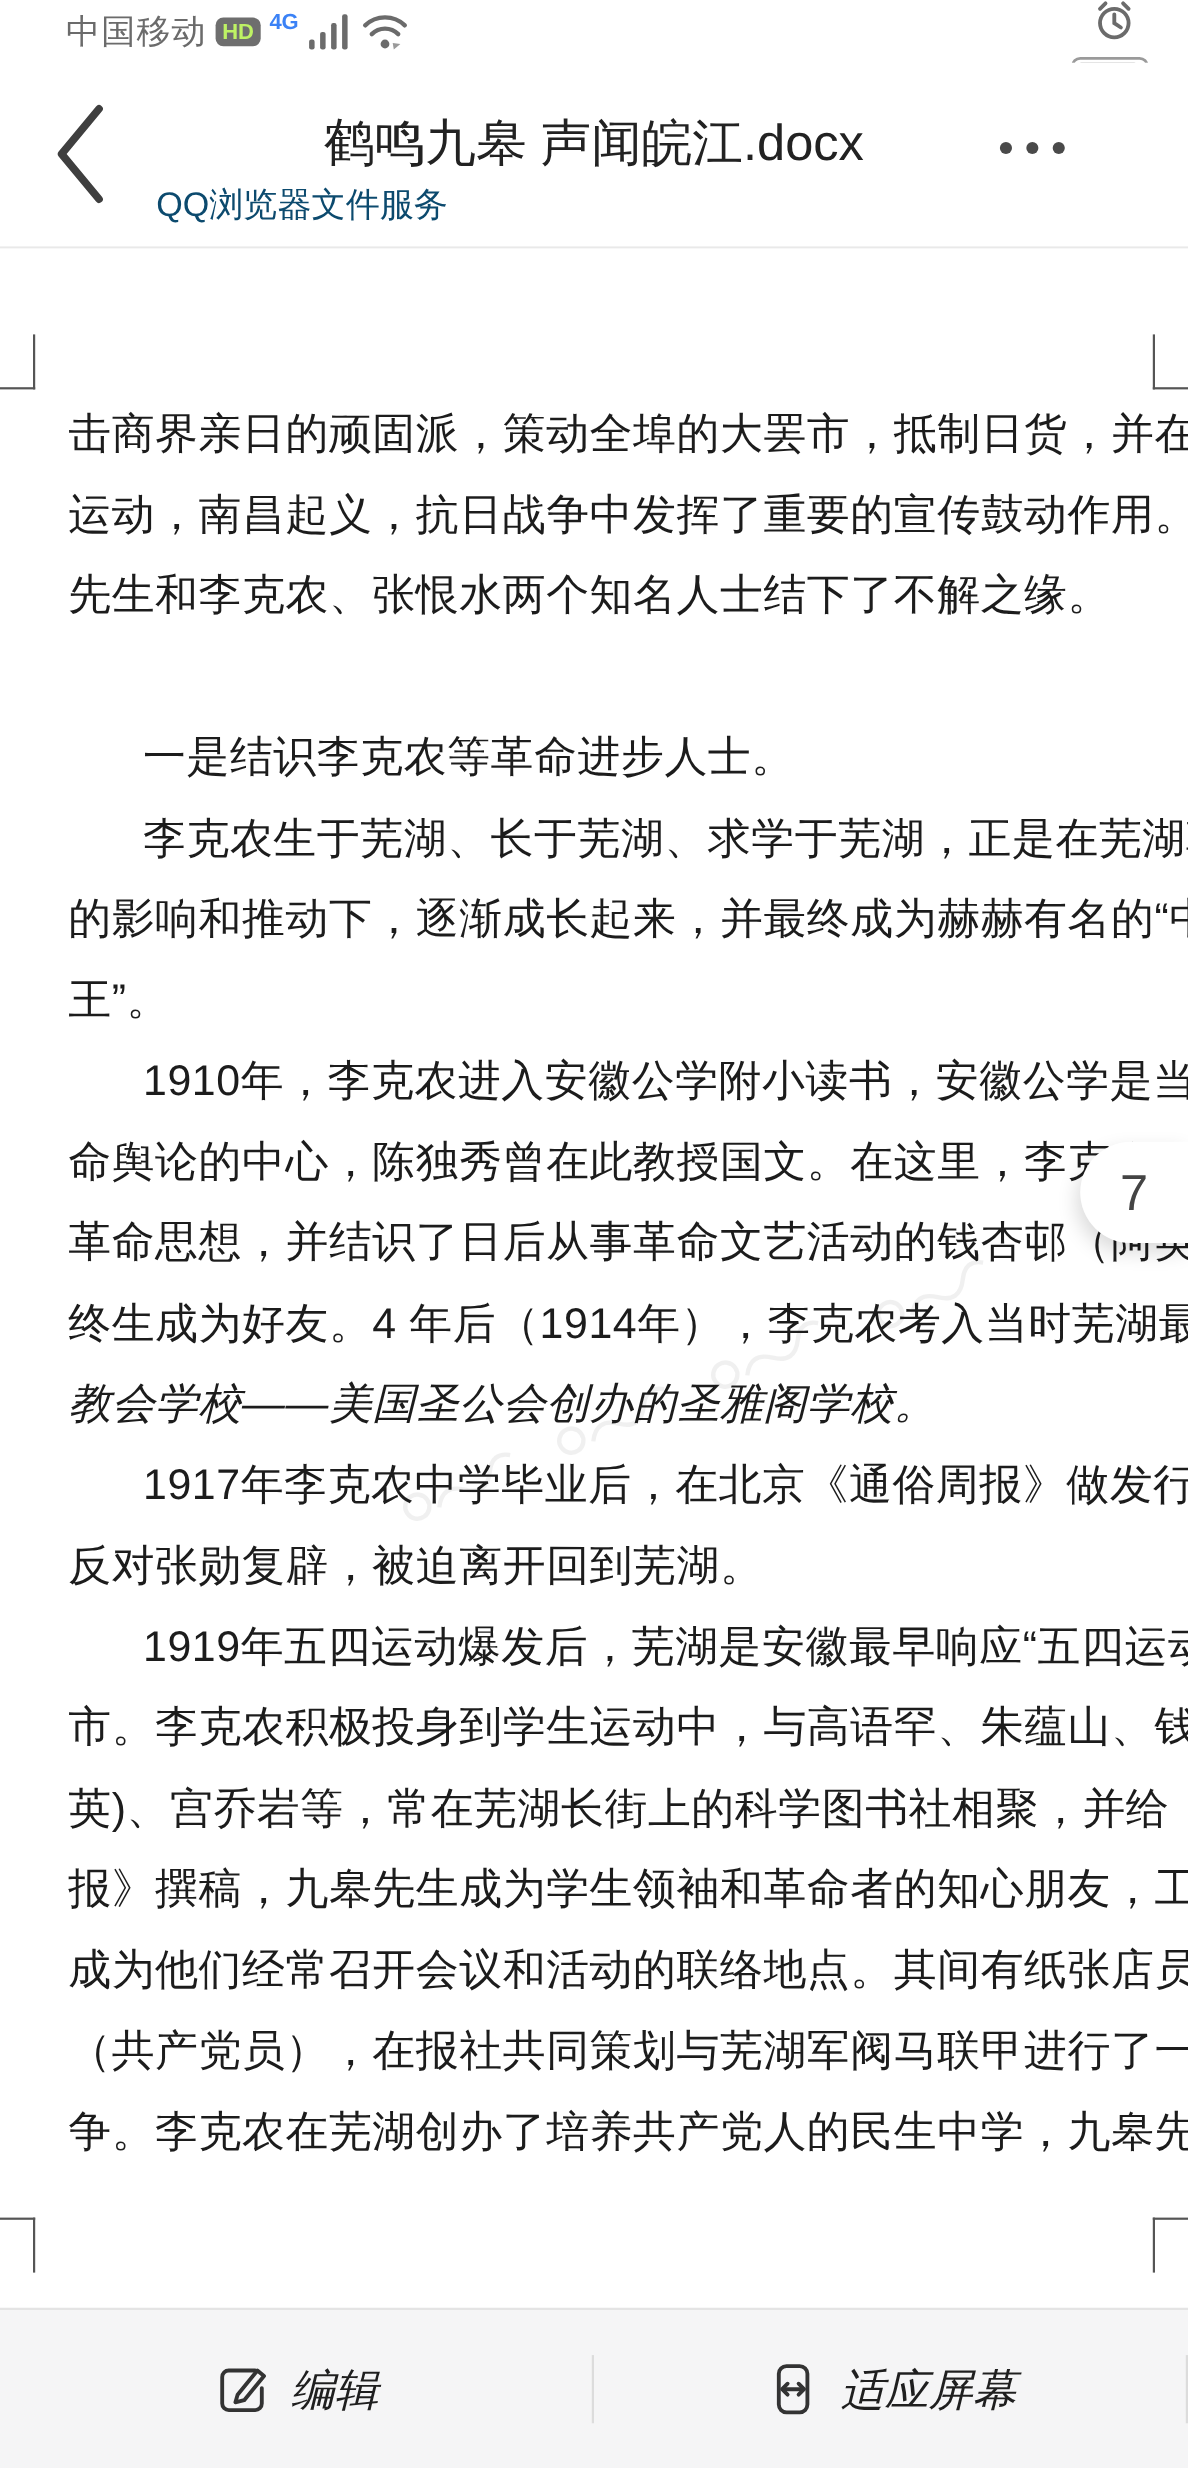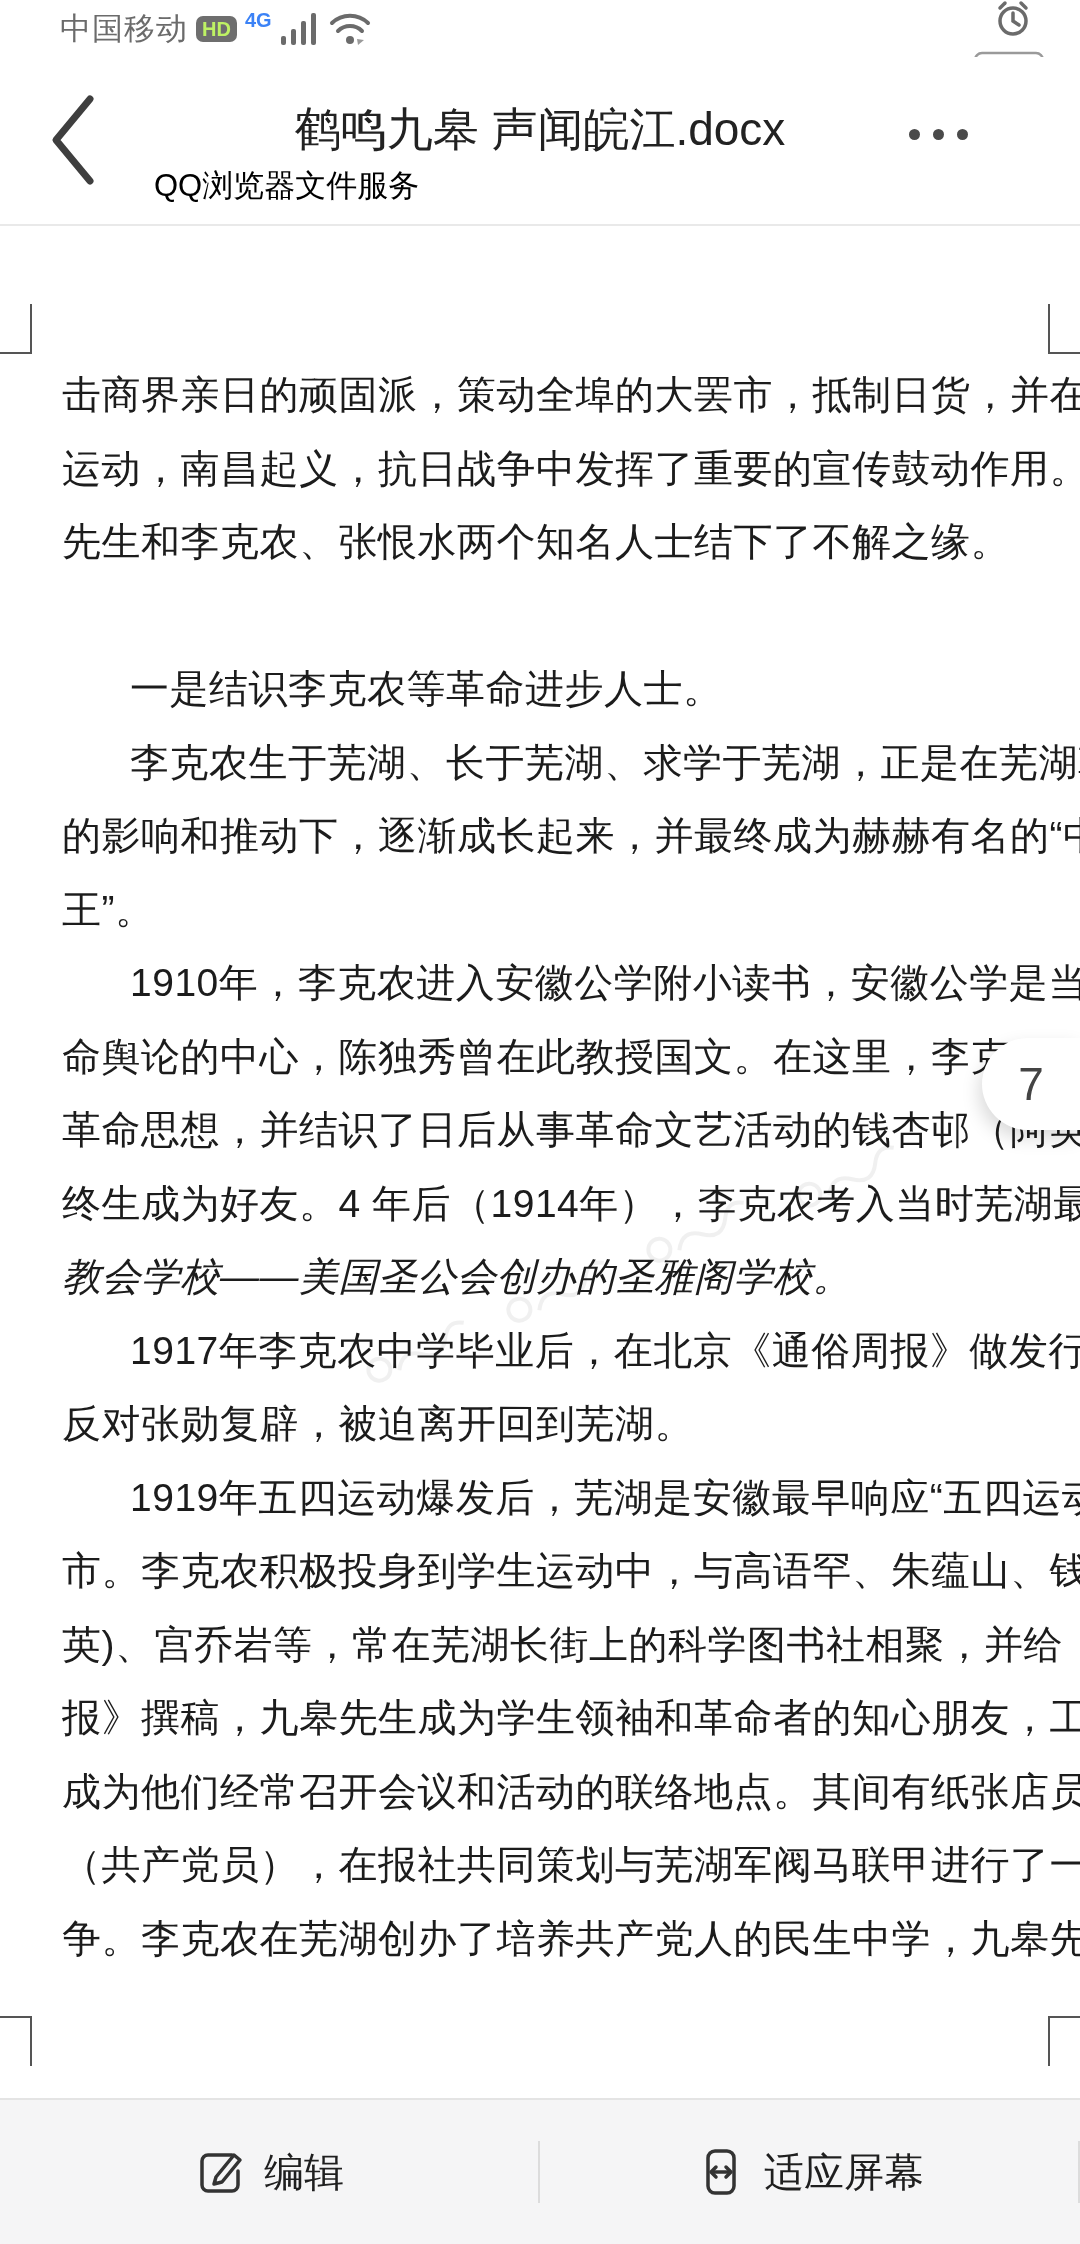--- a/index.html
+++ b/index.html
@@ -15,39 +15,39 @@
   .hd-badge{background:#6e6e6e;color:#bef264;font-size:20px;font-weight:bold;border-radius:7px;
     padding:3px 6px;line-height:1;letter-spacing:0;}
   .net-4g{font-size:20px;font-weight:bold;color:#3b82f6;position:relative;top:-8px;}
   .sb-right{position:absolute;right:28px;top:0;height:57px;display:flex;align-items:center;gap:12px;color:#6b6b6b;flex-direction:column;}
   .sb-time{font-size:38px;color:#6b6b6b;}
   
   .header{position:absolute;left:0;top:57px;width:1080px;height:169px;background:#fff;border-bottom:2px solid #e9e9e9;box-sizing:border-box;text-align:center;}
   .back-btn{position:absolute;left:44px;top:28px;width:60px;height:110px;}
   .hdr-title{position:absolute;left:140px;top:42px;font-size:46px;color:#222;width:800px;
     white-space:nowrap;overflow:hidden;}
-  .hdr-sub{position:absolute;left:142px;top:108px;font-size:31px;color:#000000;margin-left:12px;}
+  .hdr-sub{position:absolute;left:142px;top:108px;font-size:31px;color:#0c4a6e;}
   .menu-dots{position:absolute;right:112px;top:72px;display:flex;gap:13px;}
   .menu-dots i{width:11px;height:11px;border-radius:50%;background:#4a4a4a;display:block;}
   
   .doc{position:absolute;left:0;top:226px;width:1080px;height:1872px;background:#fff;overflow:hidden;}
   .line{position:absolute;white-space:nowrap;font-size:39px;color:#1c1c1c;line-height:1;letter-spacing:0.5px;z-index:2;}
   .cmark{position:absolute;width:30px;height:48px;z-index:1;}
   .cmark.tl{left:0;border-right:2px solid #555;border-bottom:2px solid #555;}
   .cmark.tr{right:0;border-left:2px solid #555;border-bottom:2px solid #555;}
   .cmark.bl{left:0;border-right:2px solid #555;border-top:2px solid #555;}
   .cmark.br{right:0;border-left:2px solid #555;border-top:2px solid #555;}
   .page-badge{position:absolute;right:0;top:812px;width:98px;height:92px;background:#fff;z-index:5;
     border-radius:46px 0 0 46px;box-shadow:-3px 8px 18px rgba(0,0,0,0.15);
     display:flex;align-items:center;justify-content:center;font-size:46px;color:#444;}
   .wm{position:absolute;z-index:0;opacity:0.12;}
   
   .toolbar{position:absolute;left:0;top:2098px;width:1080px;height:146px;background:#f5f5f6;
     border-top:2px solid #e4e4e4;box-sizing:border-box;display:flex;}
-  .tb-item{flex:1;display:flex;align-items:center;justify-content:center;gap:16px;position:relative;}
+  .tb-item{flex:1;display:flex;align-items:center;justify-content:center;gap:16px;position:relative;font-style:italic;}
   .tb-item{border-left-width:0;}
   .tb-sep{width:0;border-left:2px solid #dcdcdc;height:62px;align-self:center;}
   .tb-label{font-size:40px;color:#1f1f1f;}
   svg{display:block;}
 </style>
 </head>
 <body>
 
 <div class="statusbar">
   <div class="sb-left">

